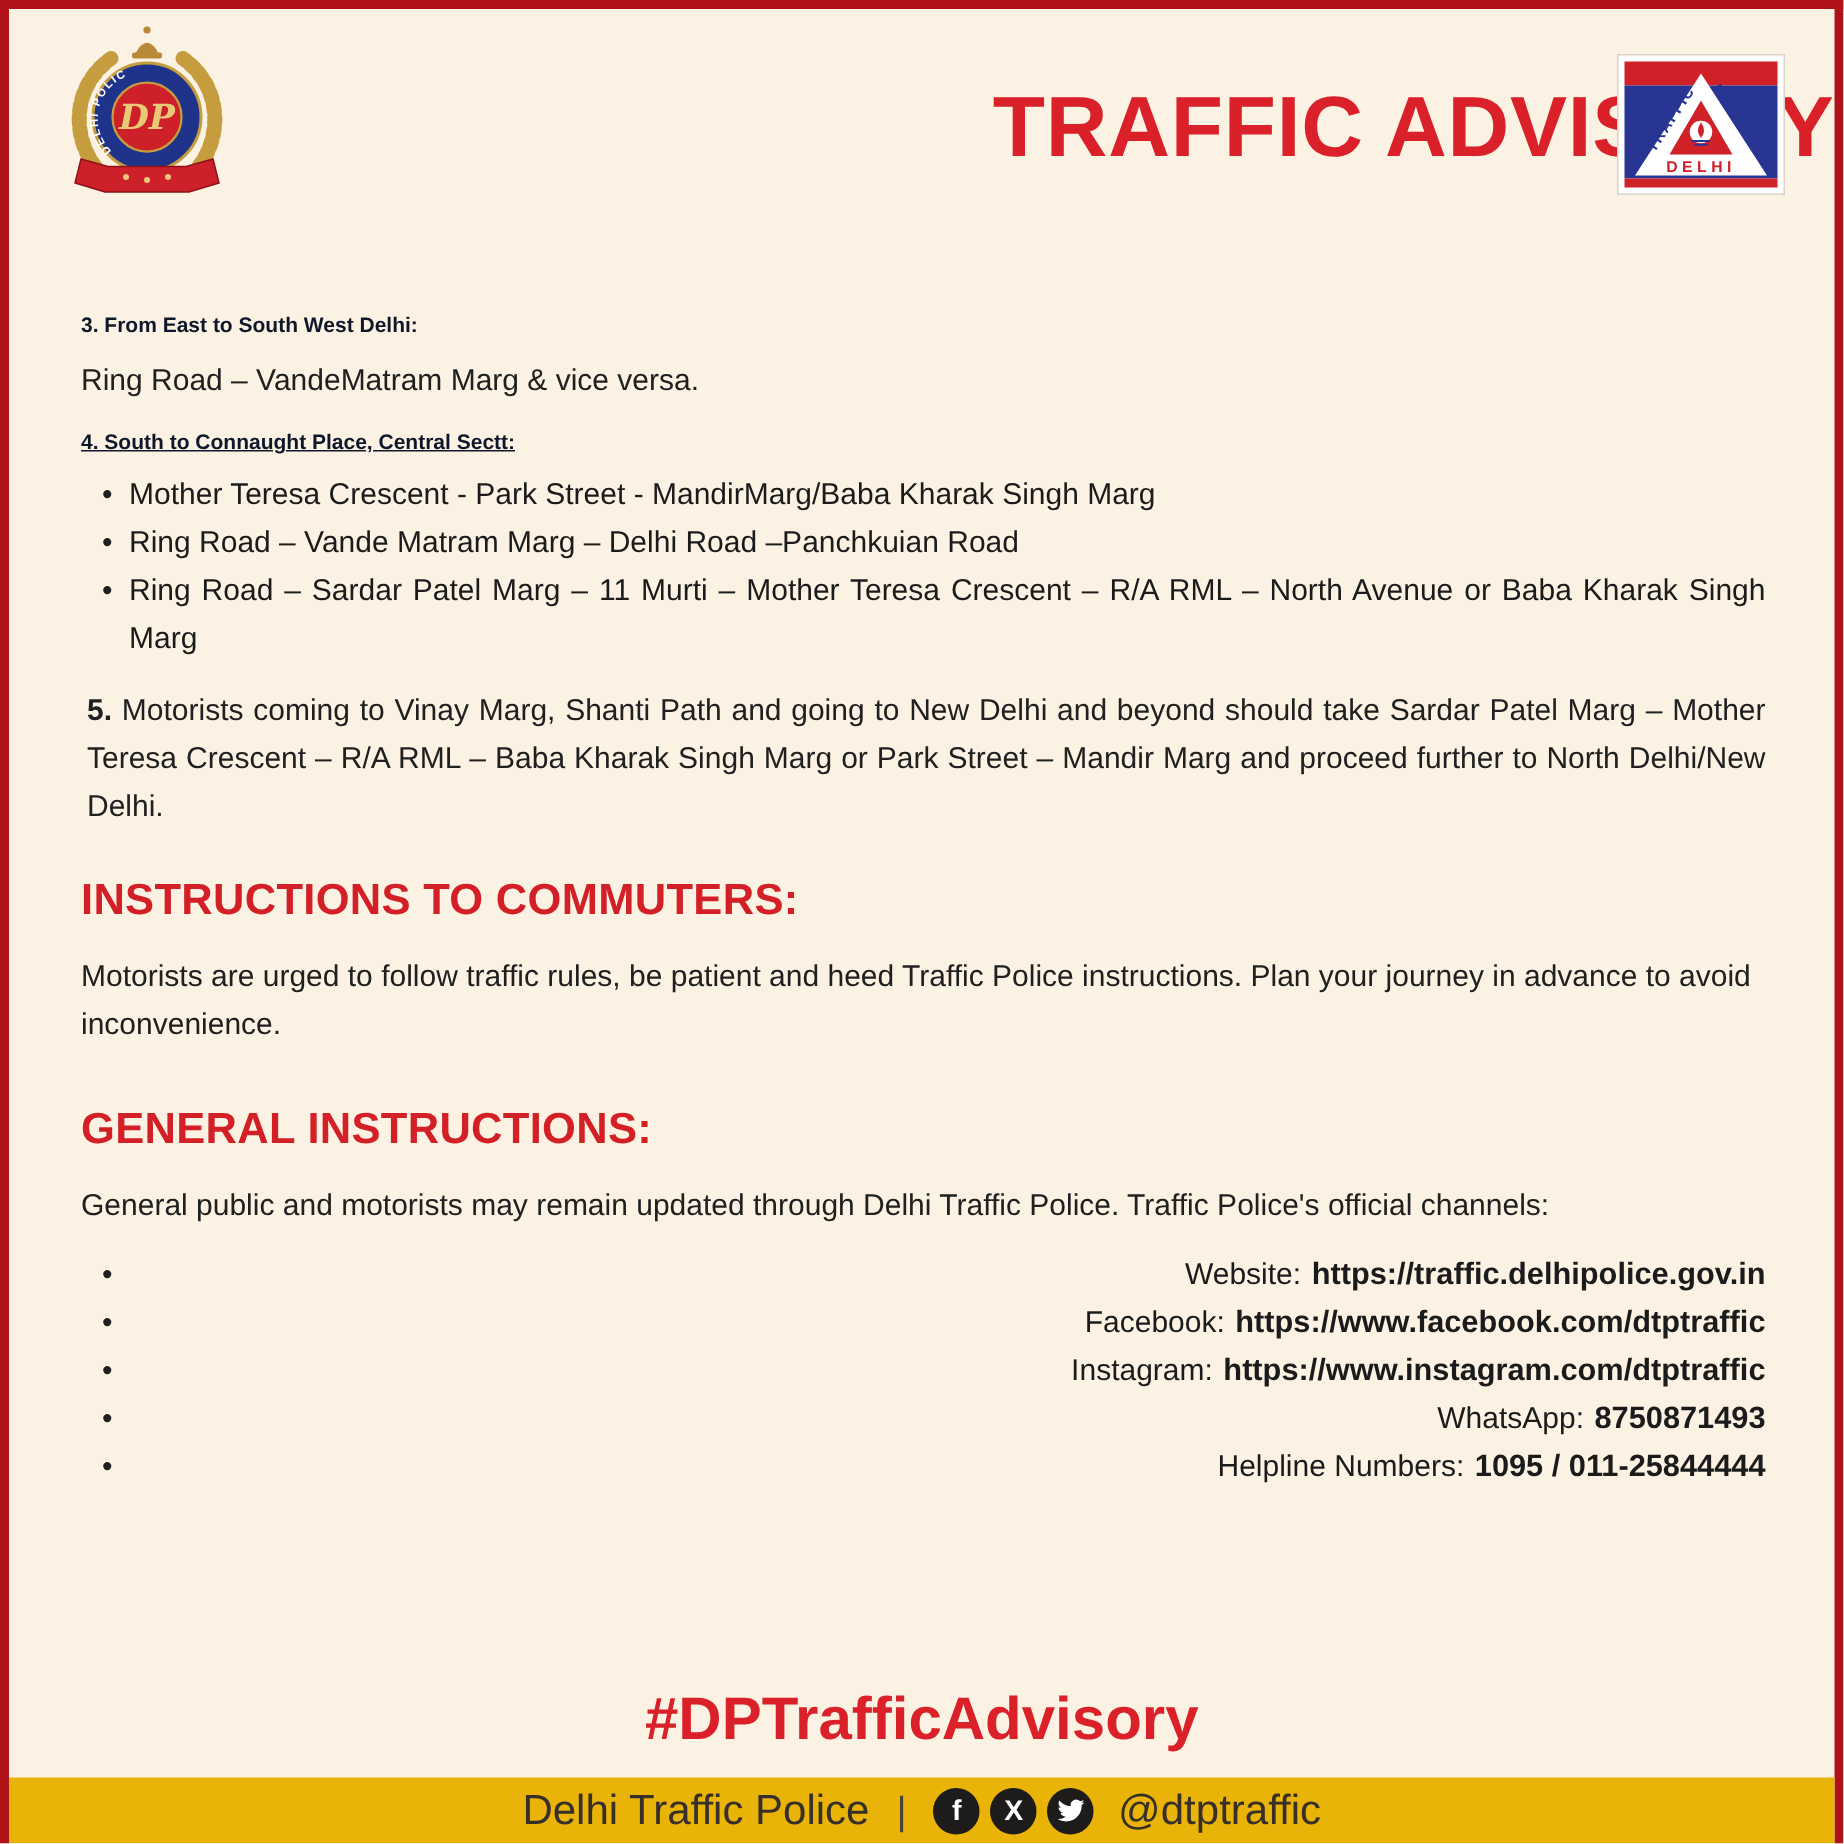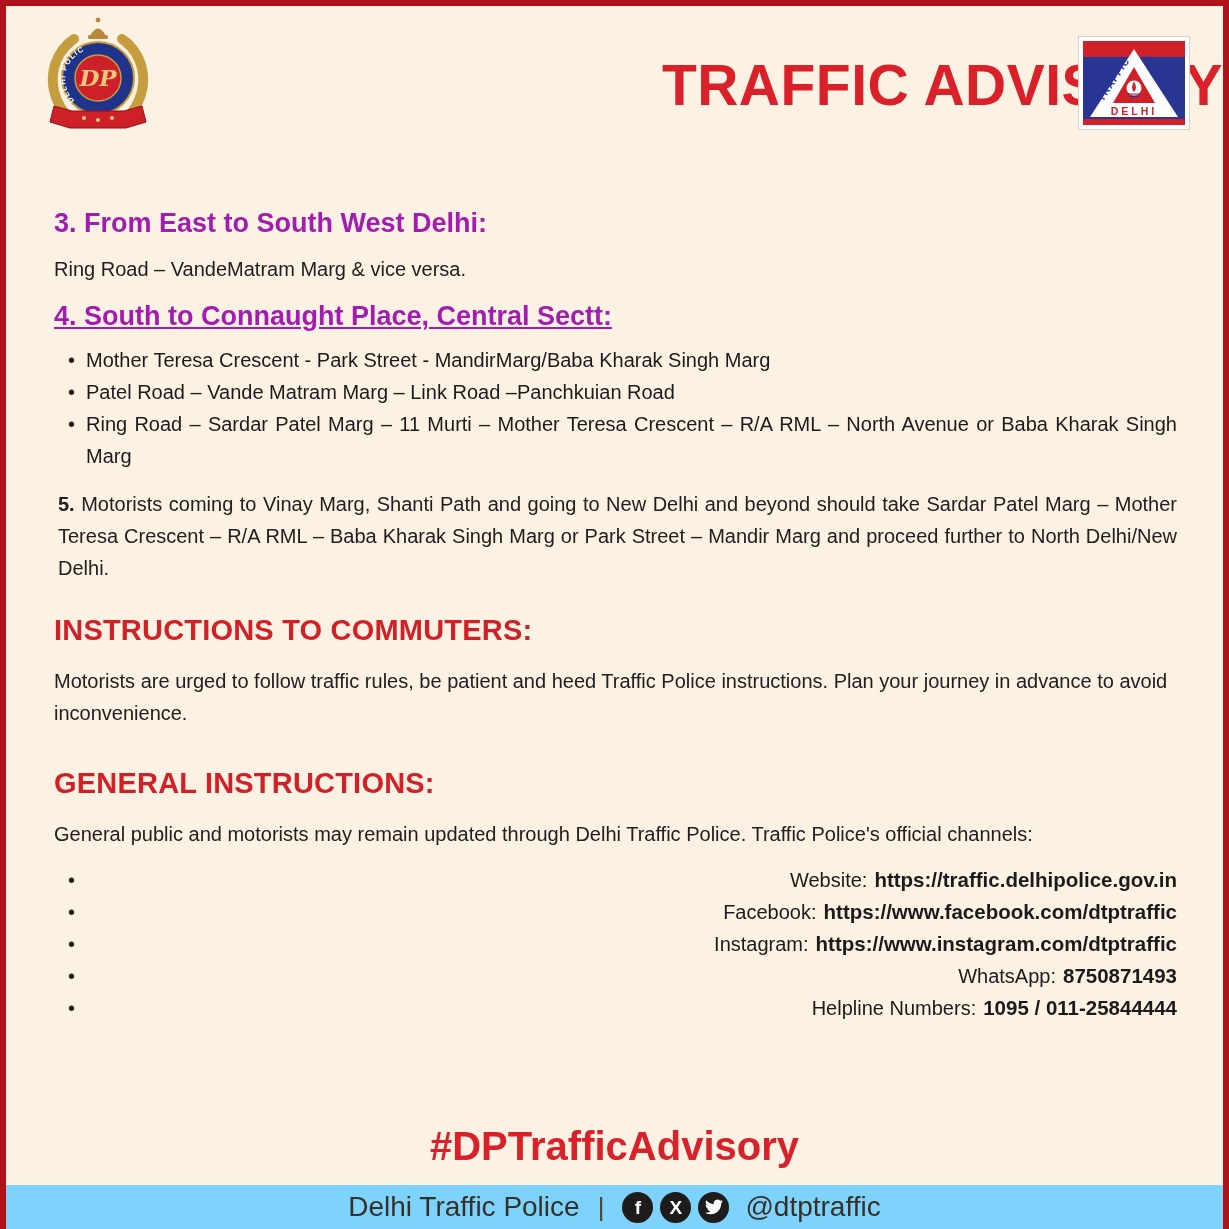--- a/index.html
+++ b/index.html
@@ -25,21 +25,21 @@
     padding-top:46px;
     font-size:57px;
     font-weight:bold;
     letter-spacing:0.5px;
     color:#da2129;
   }
 
   
   .content{ padding:2px 46px 0 48px; }
 
-  .num-heading{ font-size:27px; font-weight:bold; color:#a21caf; margin:0 0 14px 0; }
+  .num-heading{ font-size:14px; font-weight:bold; color:#0f172a; margin:0 0 14px 0; }
   .body-text{ font-size:20px; line-height:32px; color:#202020; }
   .sec3-body{ margin:0 0 16px 0; }
   .sec4 .num-heading{ margin-bottom:12px;text-decoration:underline; }
 
   ul.routes{ list-style:none; margin:0 0 16px 0; }
   ul.routes li{
     position:relative;
     padding-left:32px;
     font-size:20px; line-height:32px;
     text-align:justify;
@@ -75,21 +75,21 @@
 
   
   .hashtag{
     position:absolute; left:0; right:0; bottom:60px;
     text-align:center;
     font-size:40px; font-weight:bold; color:#da2129;
   }
   .footer-bar{
     position:absolute; left:-6px; right:-6px; bottom:0;
     height:44px;
-    background:#7dd3fc;
+    background:#eab308;
     display:flex; align-items:center; justify-content:center;
     gap:16px;
     color:#363029;
     font-size:28px;
   }
   .footer-sep{ font-size:26px; color:#4a443c; padding:0 2px; }
   .social-icons{ display:flex; gap:7px; align-items:center; }
   .icon-circle{
     width:31px; height:31px; border-radius:50%;
     background:#1d1c1a; color:#fff;
@@ -157,21 +157,21 @@
 
     <div class="sec3">
       <div class="num-heading">3. From East to South West Delhi:</div>
       <p class="body-text sec3-body">Ring Road – VandeMatram Marg &amp; vice versa.</p>
     </div>
 
     <div class="sec4">
       <div class="num-heading">4. South to Connaught Place, Central Sectt:</div>
       <ul class="routes">
         <li><span>Mother Teresa Crescent - Park Street - MandirMarg/Baba Kharak Singh Marg</span></li>
-        <li><span>Patel Road – Vande Matram Marg – Link Road –Panchkuian Road</span></li>
+        <li><span>Ring Road – Vande Matram Marg – Delhi Road –Panchkuian Road</span></li>
         <li><span>Ring Road – Sardar Patel Marg – 11 Murti – Mother Teresa Crescent – R/A RML – North Avenue or Baba Kharak Singh Marg</span></li>
       </ul>
     </div>
 
     <p class="body-text sec5"><b>5.</b> <span>Motorists coming to Vinay Marg, Shanti Path and going to New Delhi and beyond should take Sardar Patel Marg – Mother Teresa Crescent – R/A RML – Baba Kharak Singh Marg or Park Street – Mandir Marg and proceed further to North Delhi/New Delhi.</span></p>
 
     <h2 class="red-heading">INSTRUCTIONS TO COMMUTERS:</h2>
     <p class="body-text instructions-body">Motorists are urged to follow traffic rules, be patient and heed Traffic Police instructions. Plan your journey in advance to avoid inconvenience.</p>
 
     <h2 class="red-heading">GENERAL INSTRUCTIONS:</h2>

